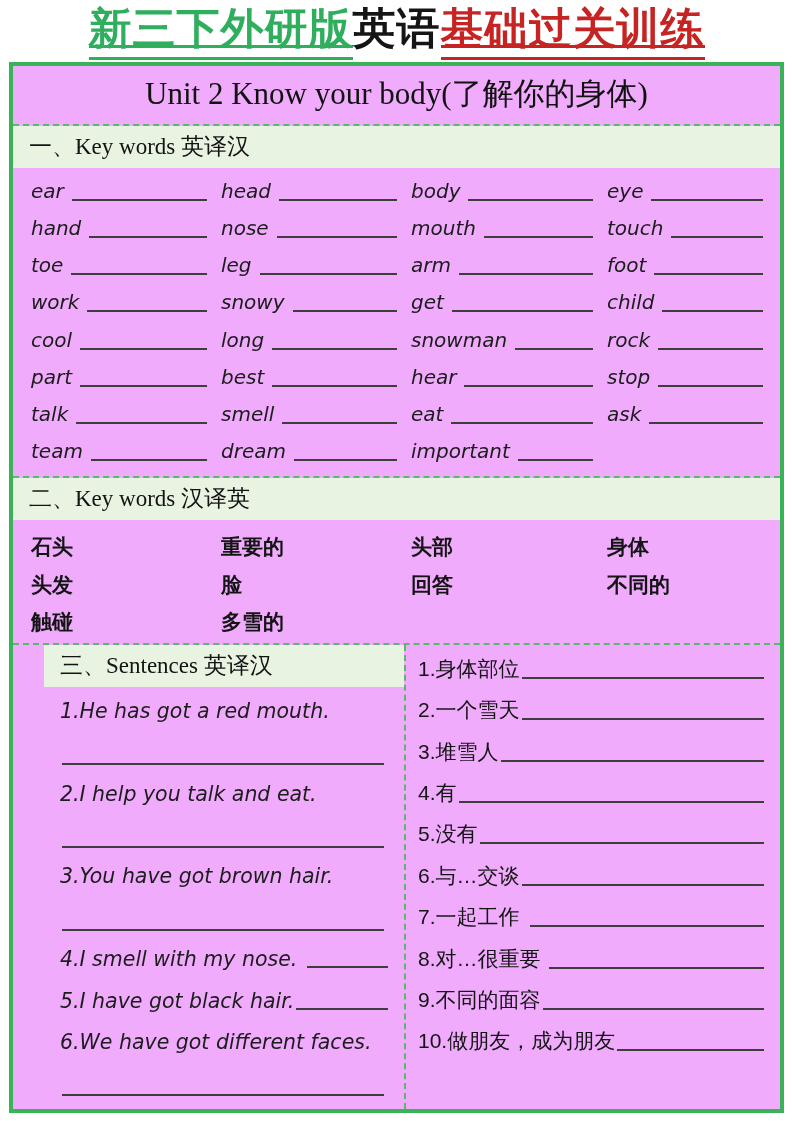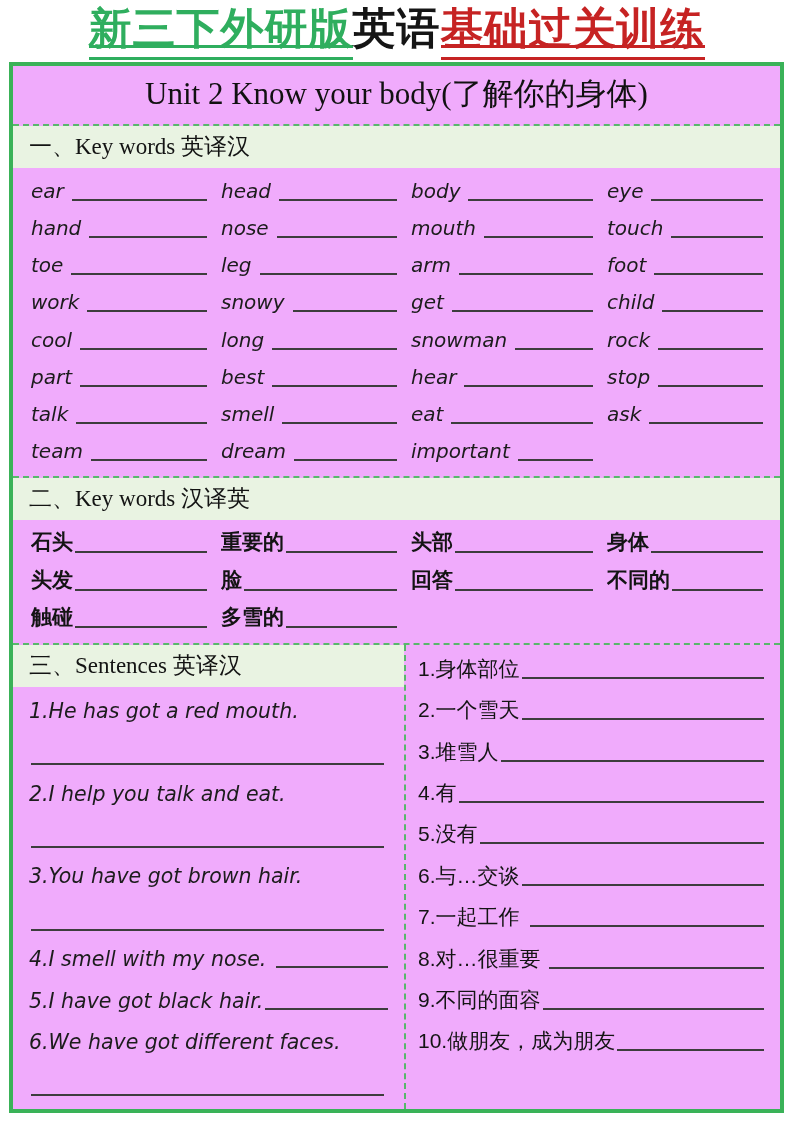--- a/index.html
+++ b/index.html
@@ -45,27 +45,27 @@
   
   .wgrid{display:grid;grid-template-columns:190px 190px 196px 1fr;padding:4px 14px 6px 18px;}
   .w-cell{display:flex;align-items:center;height:37.2px;overflow:hidden;}
   .word{
     font-family:"DejaVu Sans", sans-serif;font-style:italic;font-size:20px;
     color:var(--ink);white-space:nowrap;
   }
   .blank{flex:1;border-bottom:2px solid var(--rule);height:0;transform:translateY(9px);margin:0 14px 0 8px;}
   .w-cell:nth-child(4n) .blank{margin-right:3px;}
   .cgrid{display:grid;grid-template-columns:190px 190px 196px 1fr;padding:4px 14px 7px 18px;}
-  .c-cell{display:flex;align-items:center;height:37.5px;overflow:hidden;}
+  .c-cell{display:flex;align-items:flex-end;height:37.5px;overflow:hidden;}
   .cword{font-size:21px;font-weight:700;color:#141414;white-space:nowrap;}
   .c-cell .blank{margin:0 14px 0 2px;transform:translateY(10px);}
   .c-cell:nth-child(4n) .blank{margin-right:3px;}
   
   .cols{display:flex;border-top:2px dashed var(--dash-green);}
-  .col-three{width:391px;}
+  .col-three{width:391px;padding-left:31px;}
   .col-four{flex:1;border-left:2px dashed var(--dash-green);}
   .s-body{padding:3px 12px 5px 16px;}
   .s-line{height:41.4px;display:flex;align-items:center;overflow:hidden;}
   .sent{
     font-family:"DejaVu Sans", sans-serif;font-style:italic;font-size:20.5px;
     color:var(--ink);white-space:nowrap;
   }
   .s-line .blank{transform:translateY(8px);margin:0 4px 0 10px;}
   .blankline{height:41.4px;position:relative;}
   .blankline .rule{position:absolute;left:2px;right:8px;bottom:8px;border-top:2px solid var(--rule);}

